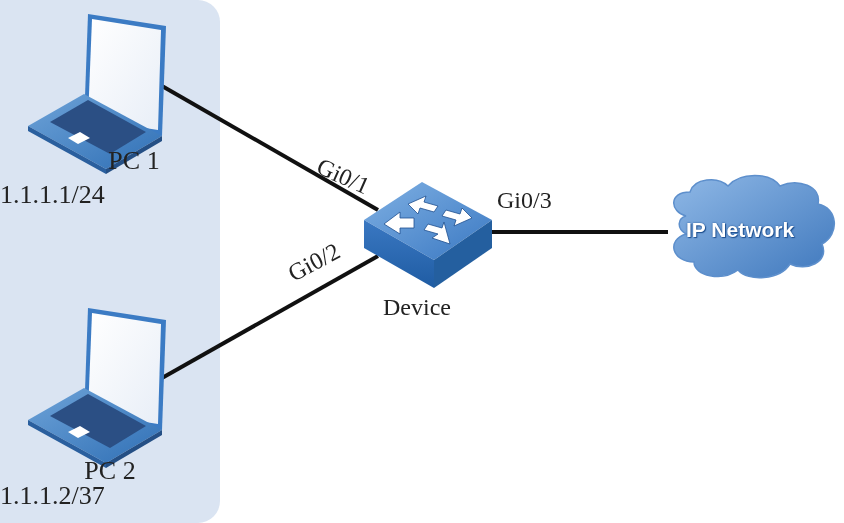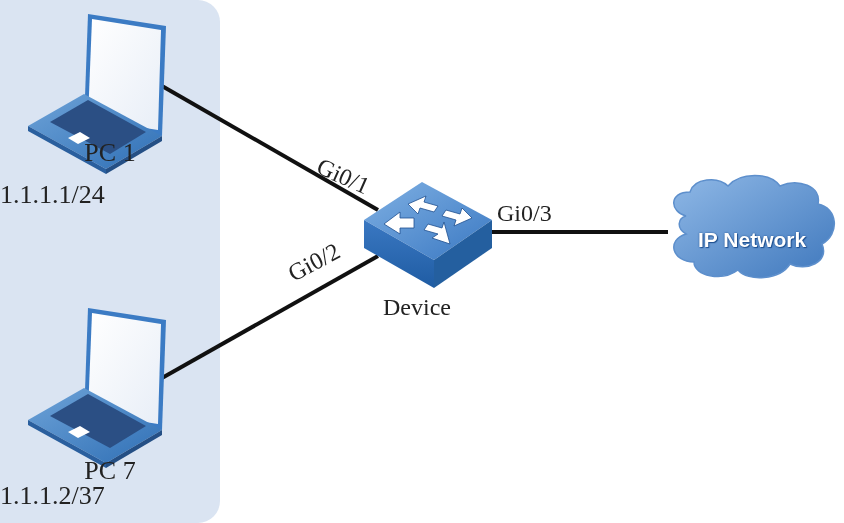--- a/index.html
+++ b/index.html
@@ -78,26 +78,26 @@
         <polygon points="108,36 90,44 92,38 78,34 82,28 96,32 98,26"></polygon>
         <polygon points="86,62 68,56 74,52 60,48 64,42 78,46 80,40"></polygon>
       </g>
     </g>
 
     <g>
       <path d="M686,216 C670,212 668,192 690,192 C694,178 718,176 728,186 C740,172 770,172 780,186 C798,178 822,186 818,204 C838,208 840,234 822,244 C830,262 806,272 790,264 C780,280 748,282 738,270 C722,282 694,276 694,262 C672,262 666,240 686,234 C676,228 678,218 686,216 Z" fill="url(#cloudGrad)" stroke="#5d8fcc" stroke-width="1.5"></path>
     </g>
   </svg>
 
-  <div class="label pc-name" style="top:138px;">PC 1</div>
+  <div class="label pc-name" style="top:146px;margin-left:24px;">PC 1</div>
   <div class="label pc-ip" style="top:180px;">1.1.1.1/24</div>
 
-  <div class="label pc-name" style="top:456px;">PC 7</div>
+  <div class="label pc-name" style="top:456px;">PC 2</div>
   <div class="label pc-ip" style="top:481px;">1.1.1.2/37</div>
 
   <div class="label port" style="left:318px; top:152px; transform:rotate(24deg); transform-origin:left center;">Gi0/1</div>
   <div class="label port" style="left:290px; top:262px; transform:rotate(-28deg); transform-origin:left center;">Gi0/2</div>
-  <div class="label port" style="left:497px; top:200px;">Gi0/3</div>
+  <div class="label port" style="left:497px; top:187px;">Gi0/3</div>
 
   <div class="label device-name" style="left:383px; top:294px;">Device</div>
 
-  <div class="cloud-text" style="left:686px; top:228px;margin-left:12px;">IP Network</div>
+  <div class="cloud-text" style="left:686px; top:218px;">IP Network</div>
 </div>
 
 </body></html>

